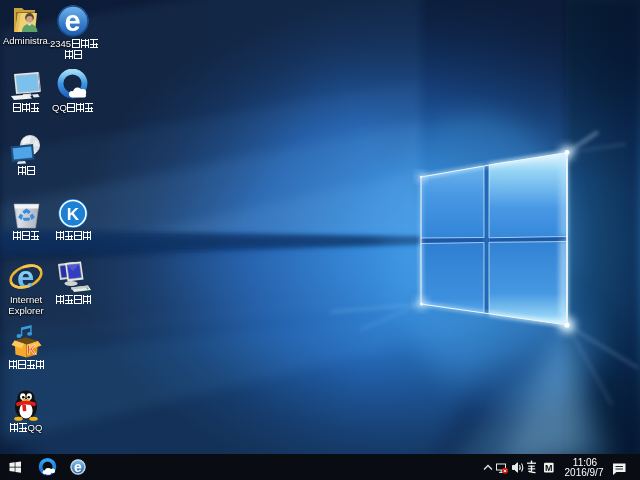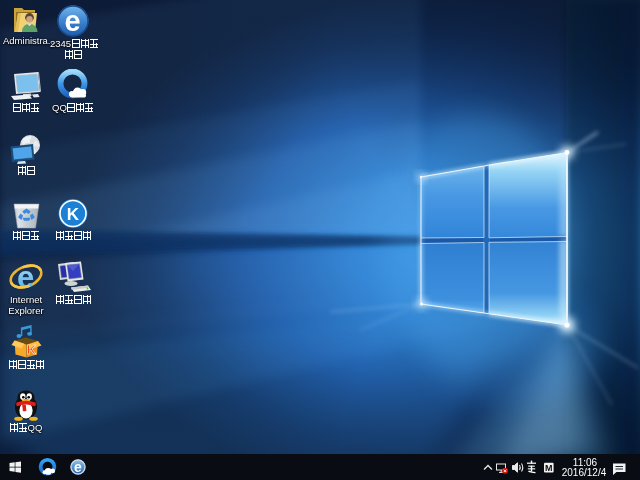--- a/index.html
+++ b/index.html
@@ -391,15 +391,15 @@
 </g>
 <rect x="544" y="8.8" width="9.6" height="9.6" rx="1" fill="#f2f2f2"></rect>
 <text x="548.8" y="16.6" font-size="9" font-weight="bold" fill="#0a0c10" text-anchor="middle" font-family="Liberation Sans,sans-serif">M</text>
 <path d="M613,9.5 h12.5 v8.5 h-9 l-3.5,3 v-3 Z" fill="#f2f2f2"></path>
 <g stroke="#20242c" stroke-width="1">
 <path d="M615.5,12.5 h7.5"></path>
           <path d="M615.5,15 h7.5"></path>
 </g>
 </svg>
 <div class="trayt" style="left:555px;top:3.5px;width:60px;text-align:center">11:06</div>
-<div class="trayt" style="left:546px;top:13.5px;width:76px;text-align:center">2016/12/4</div>
+<div class="trayt" style="left:546px;top:13.5px;width:76px;text-align:center">2016/9/7</div>
 </div>
 </div>
 
 </body></html>

